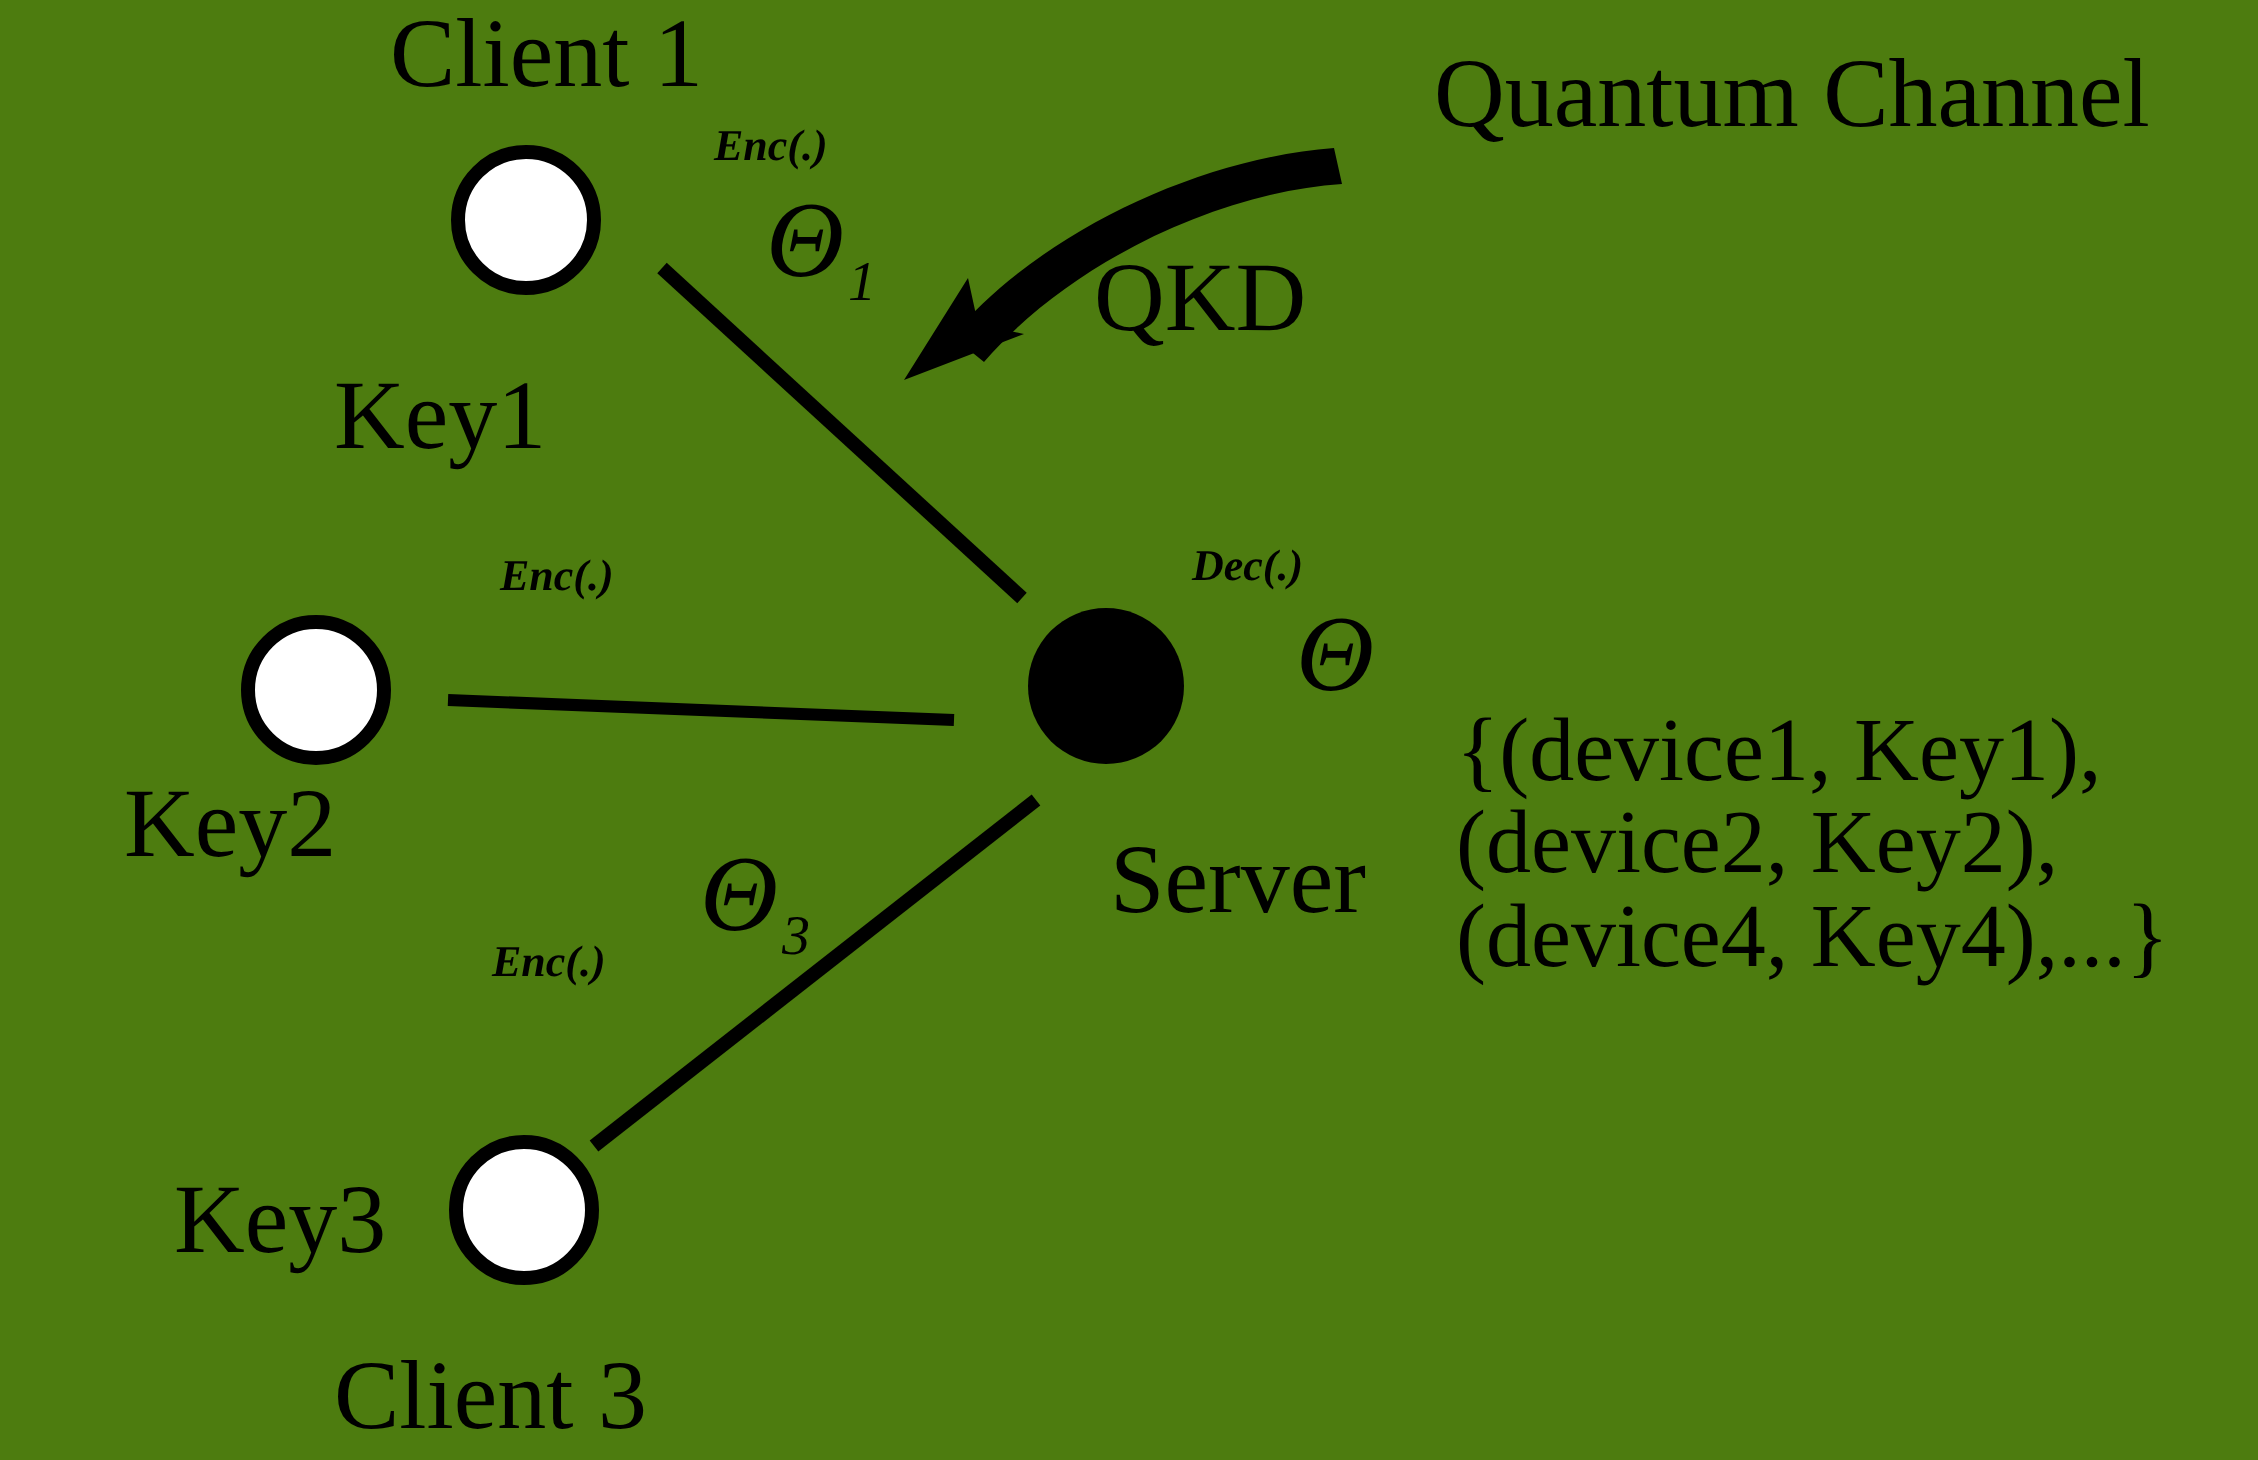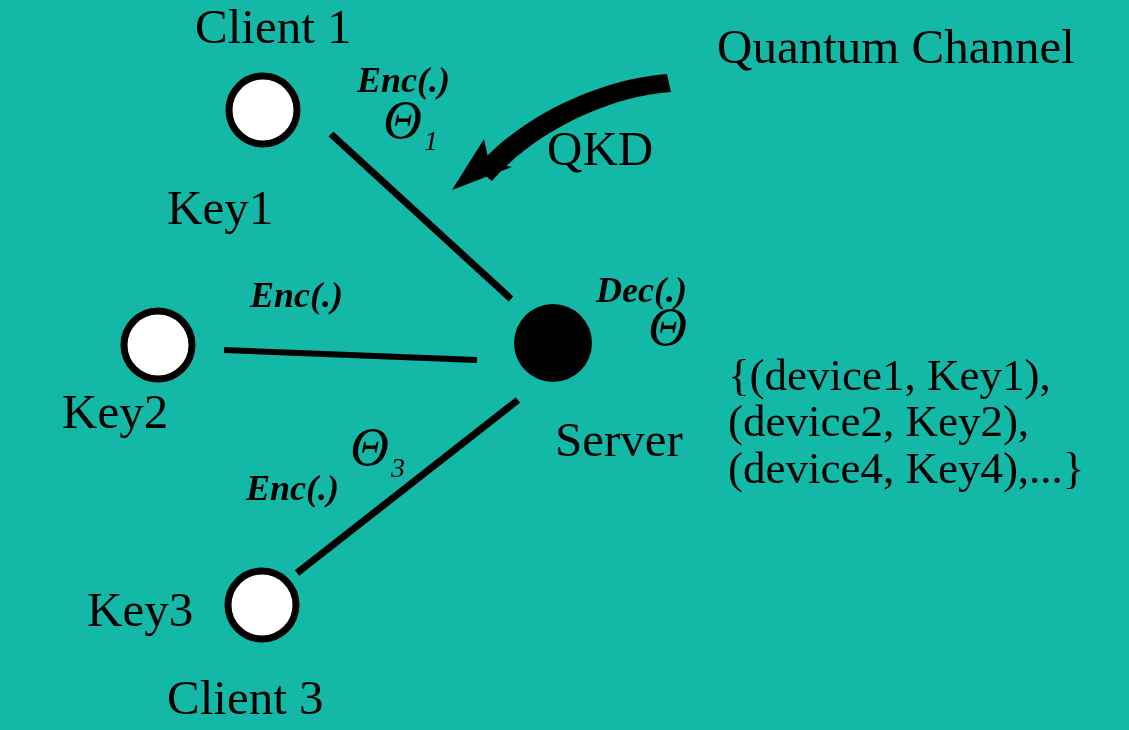--- a/index.html
+++ b/index.html
@@ -4,21 +4,21 @@
 <style>
   html, body {
     margin: 0;
     padding: 0;
     background: #ffffff;
   }
   #stage {
     position: relative;
     width: 1129px;
     height: 730px;
-    background: #14b8a6;
+    background: #4d7c0f;
     overflow: hidden;
     font-family: "Liberation Serif", "DejaVu Serif", serif;
     color: #000000;
   }
   #wires {
     position: absolute;
     left: 0;
     top: 0;
     width: 1129px;
     height: 730px;
@@ -28,21 +28,21 @@
     white-space: pre;
     line-height: 1;
     color: #000;
   }
   
   .big {
     font-size: 49px;
   }
   
   .fn {
-    font-size: 36px;
+    font-size: 22px;
     font-style: italic;
     font-weight: 600;
     text-align: center;
   }
   
   .theta {
     font-size: 54px;
     font-style: italic;
   }
   .theta .sub {

